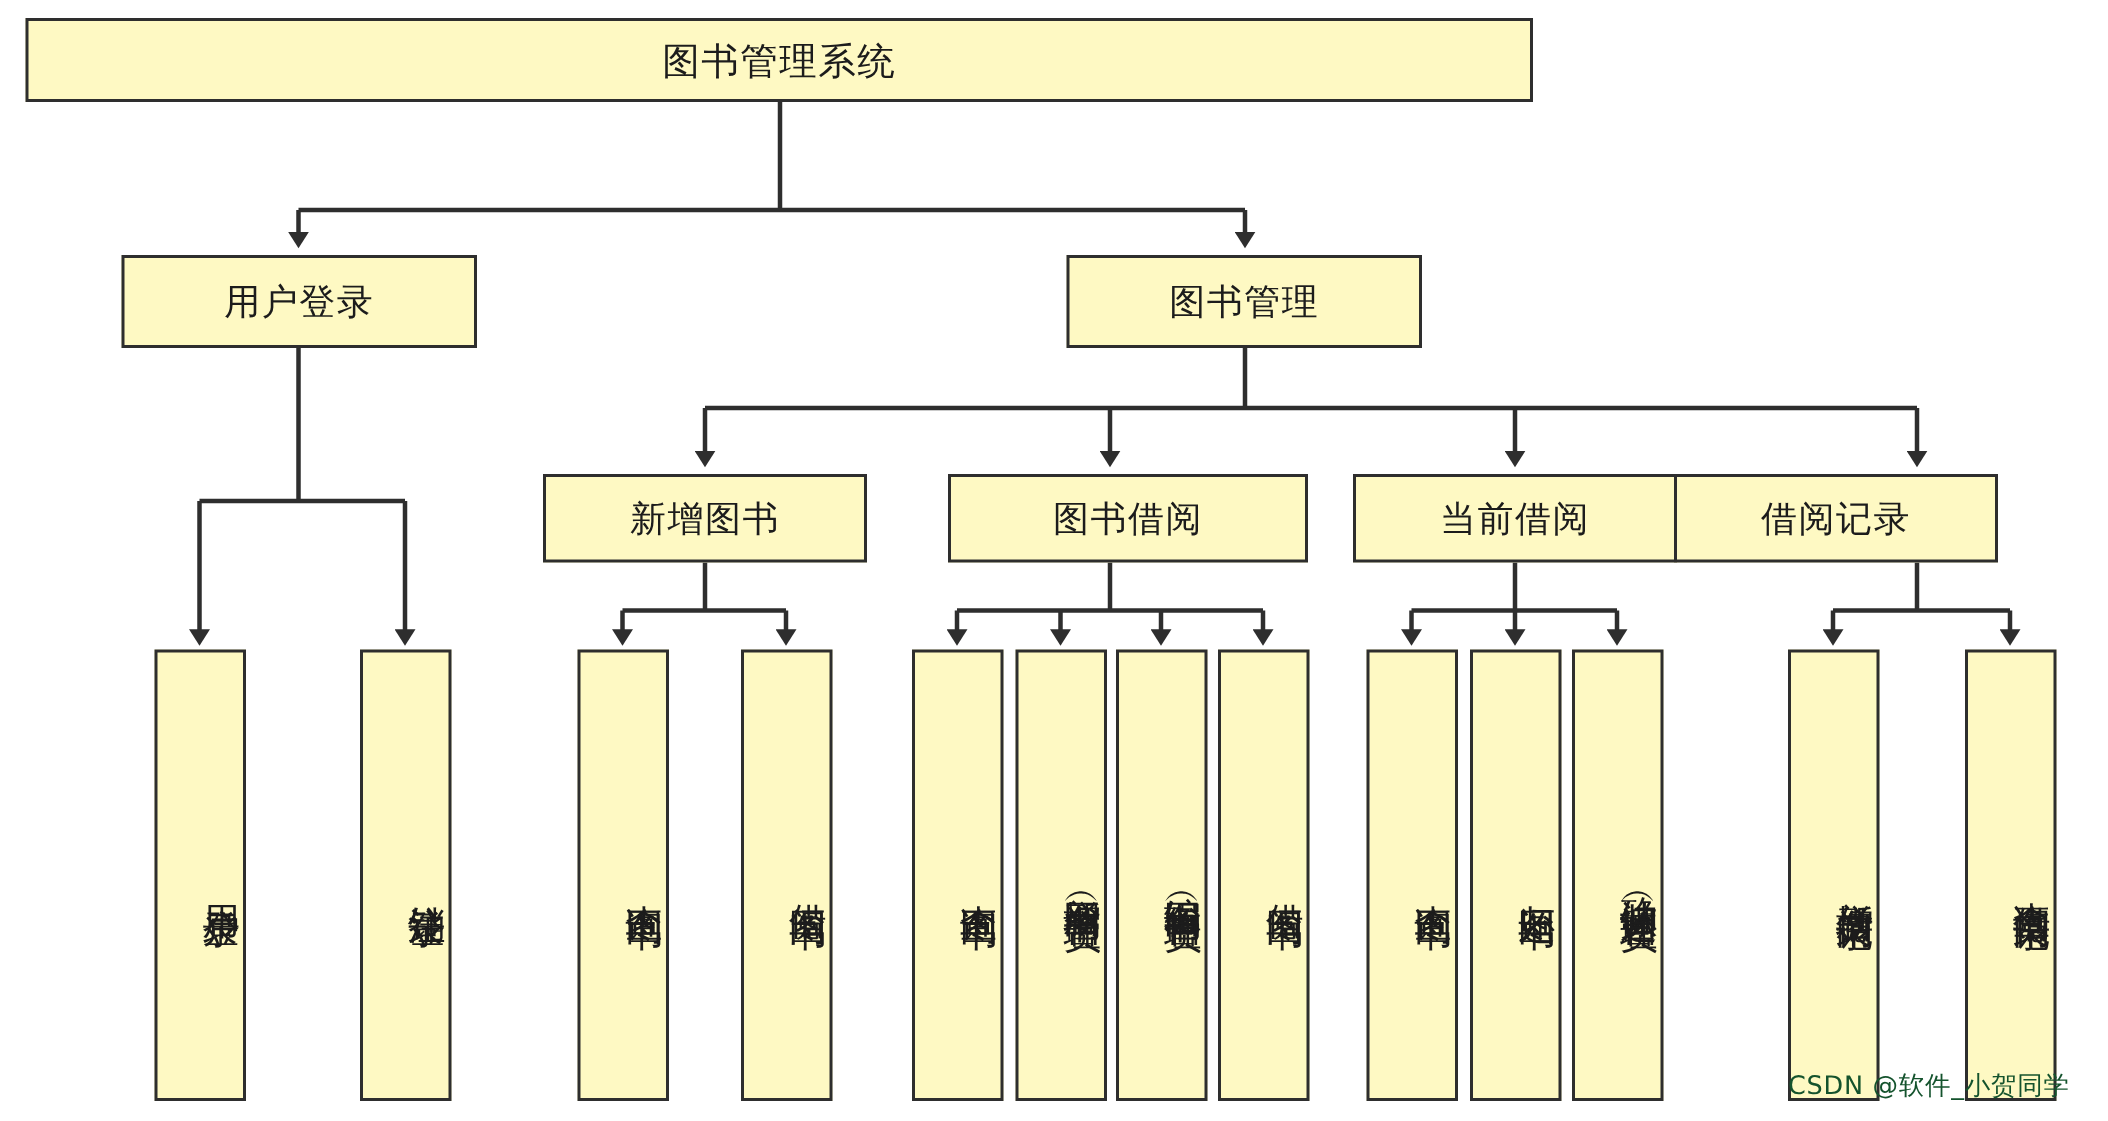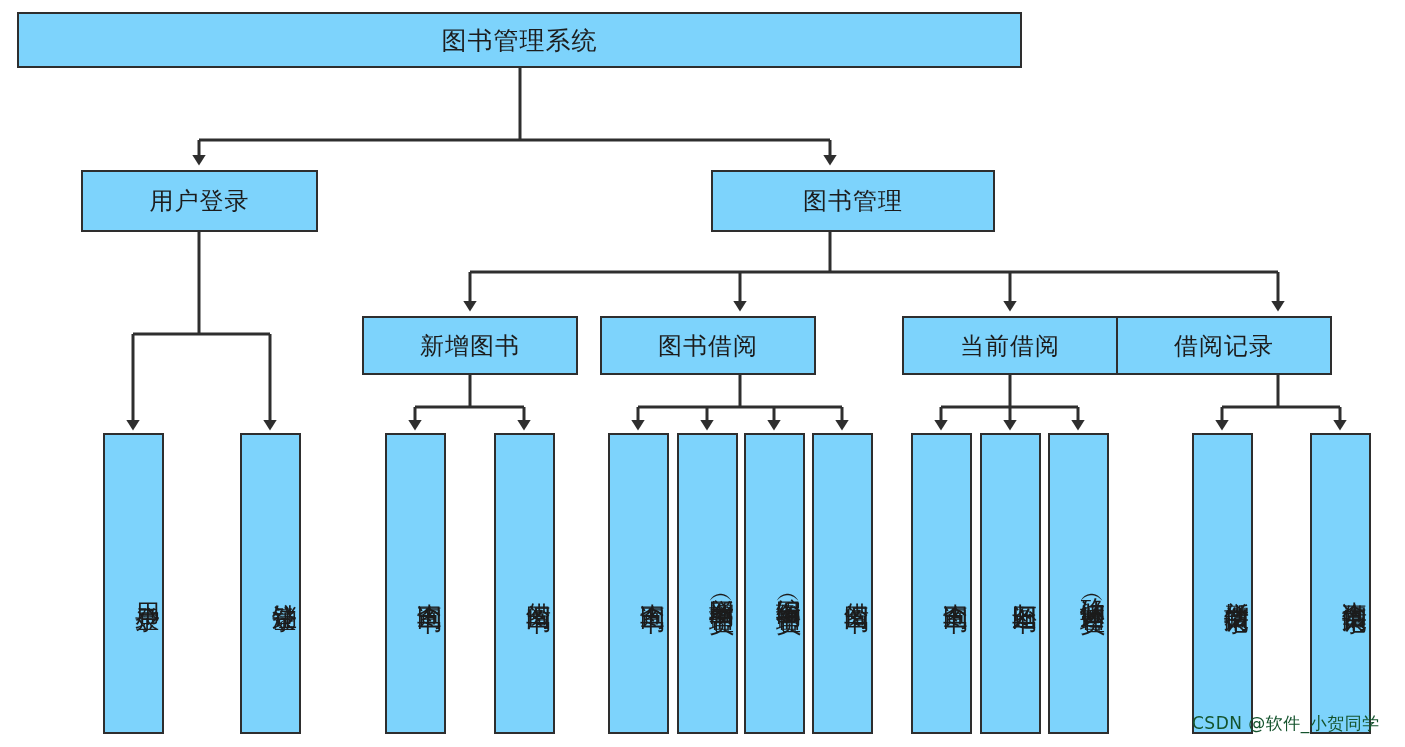--- a/index.html
+++ b/index.html
@@ -21,21 +21,21 @@
     position: absolute;
     left: 0;
     top: 0;
     width: 1405px;
     height: 747px;
     pointer-events: none;
   }
   .node {
     position: absolute;
     box-sizing: border-box;
-    background: #7dd3fc;
+    background: #fef9c3;
     border: 2.5px solid #2e2e2e;
     display: flex;
     align-items: center;
     justify-content: center;
     color: #1c1c1c;
   }
   .node.h {
     font-size: 24px;
     letter-spacing: 1px;
   }
@@ -118,24 +118,24 @@
       <path d="M1278,375 L1278,407"></path>
       <path d="M1222,407 L1340,407"></path>
       <path d="M1222,407 L1222,421" marker-end="url(#arrow)"></path>
       <path d="M1340,407 L1340,421" marker-end="url(#arrow)"></path>
     </g>
   </svg>
 
   <div class="node h root" style="left:17px; top:12px; width:1005px; height:56px;">图书管理系统</div>
 
   <div class="node h" style="left:81px; top:170px; width:237px; height:62px;">用户登录</div>
-  <div class="node h" style="left:711px; top:170px; width:284px; height:62px;">图书管理</div>
+  <div class="node h" style="left:711px; top:170px; width:237px; height:62px;">图书管理</div>
 
   <div class="node h" style="left:362px; top:316px; width:216px; height:59px;">新增图书</div>
-  <div class="node h" style="left:600px; top:316px; width:216px; height:59px;text-align:right;">图书借阅</div>
+  <div class="node h" style="left:632px; top:316px; width:240px; height:59px;text-align:right;">图书借阅</div>
   <div class="node h" style="left:902px; top:316px; width:216px; height:59px;text-align:right;">当前借阅</div>
   <div class="node h" style="left:1116px; top:316px; width:216px; height:59px;">借阅记录</div>
 
   <div class="node v" style="left:103px; top:433px; width:61px; height:301px;">
     <span class="vtext">用户登录</span>
   </div>
   <div class="node v" style="left:240px; top:433px; width:61px; height:301px;">
     <span class="vtext">注销登录</span>
   </div>
 

